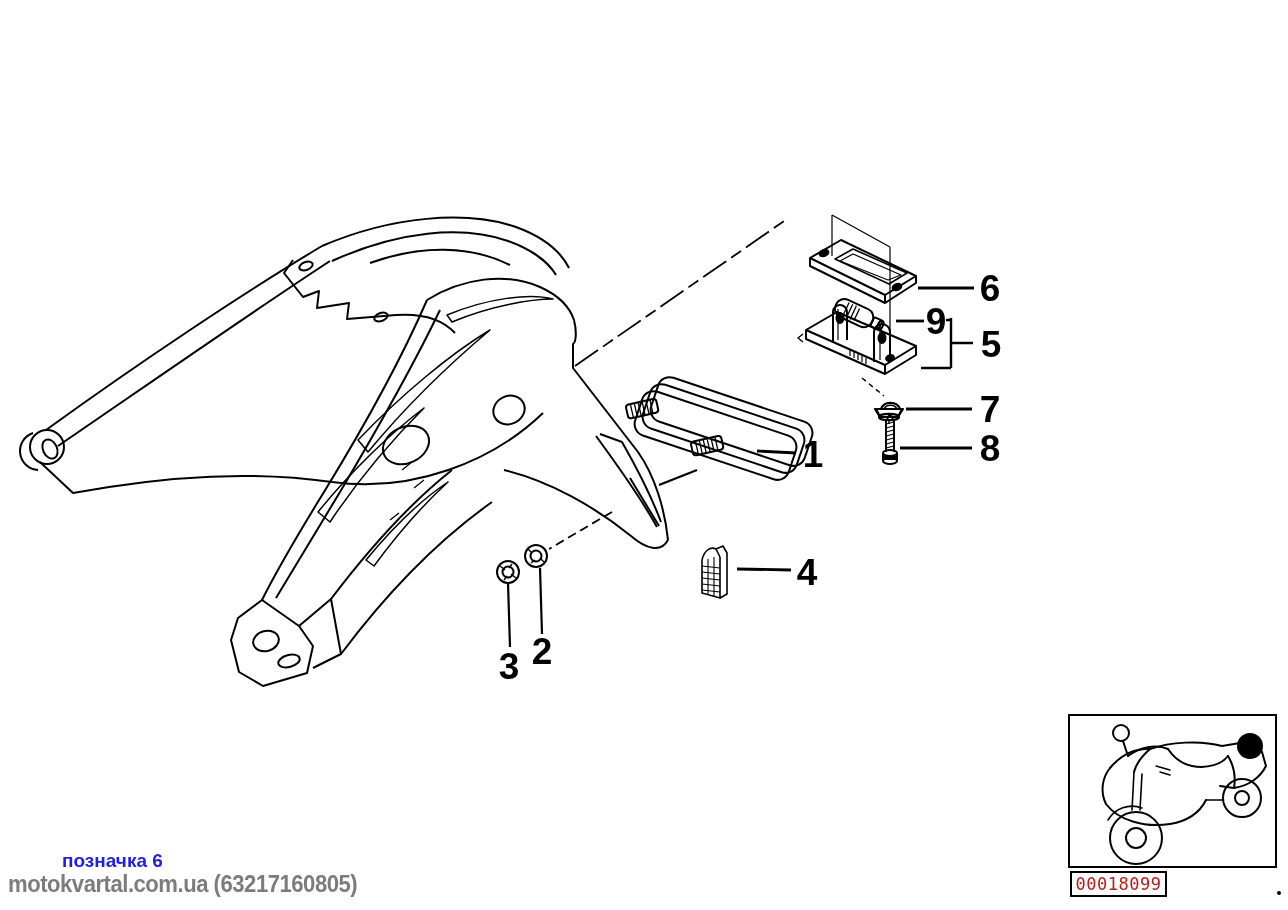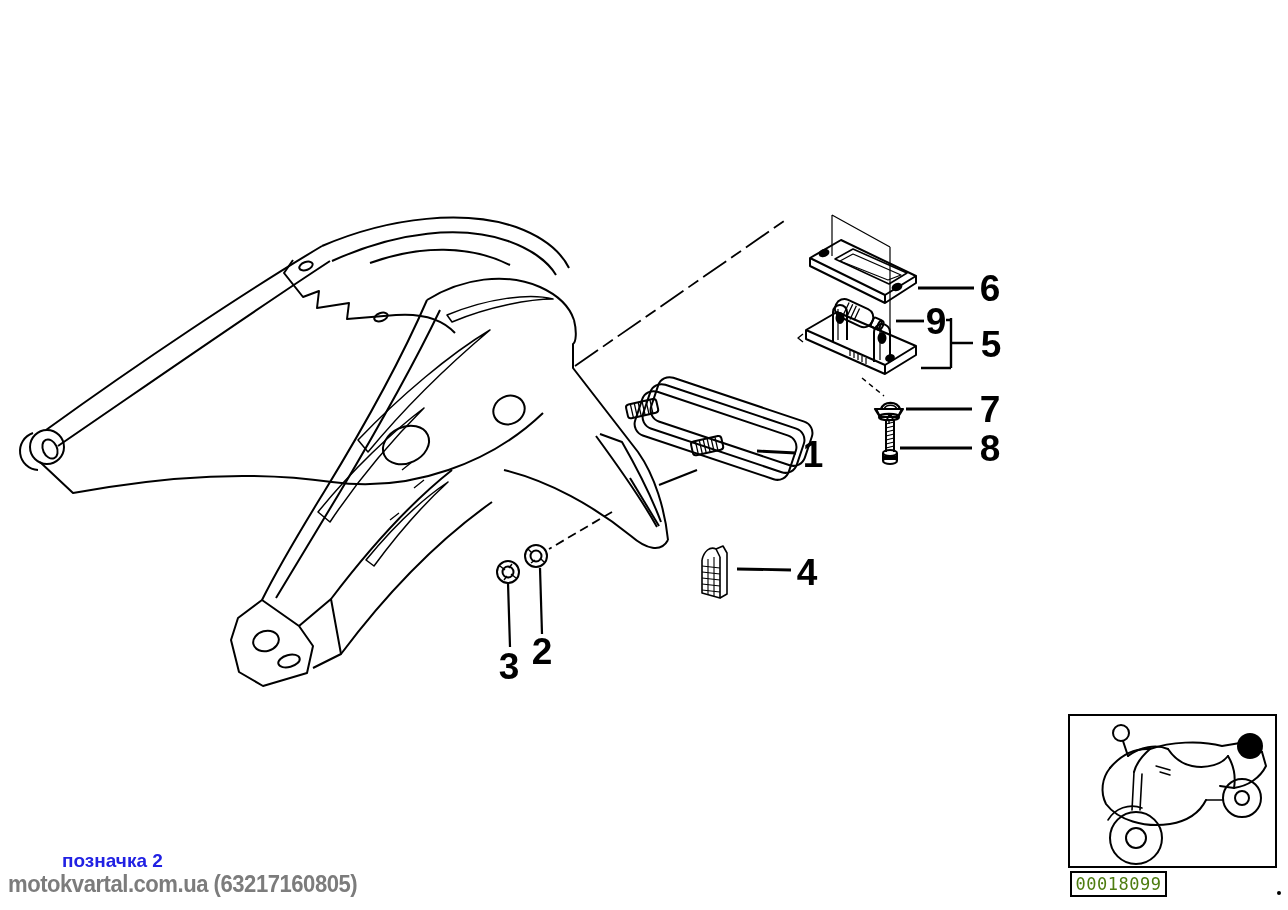--- a/index.html
+++ b/index.html
@@ -14,21 +14,21 @@
     font-size: 19px; font-weight: bold; color: #2121e3; }
   #footer-watermark { position: absolute; left: 8px; top: 871px;
     font-size: 23px; font-weight: bold; color: #7c7c7c; letter-spacing: -0.5px;
     transform: scaleX(0.96); transform-origin: left; }
   #thumb-box { position: absolute; left: 1068px; top: 714px; width: 209px; height: 154px;
     border: 2px solid #000; background: #fff; }
   #id-box { position: absolute; left: 1070px; top: 871px; width: 97px; height: 26px;
     border: 2px solid #000; background: #fff; display: flex; align-items: center;
     justify-content: center; }
   #id-box span { font-family: "DejaVu Sans Mono", "Liberation Mono", monospace;
-    font-size: 17px; font-weight: normal; color: #4d7c0f; letter-spacing: 0.5px; }
+    font-size: 17px; font-weight: normal; color: #b91c1c; letter-spacing: 0.5px; }
   #stray-dot { position: absolute; left: 1277px; top: 891px; width: 4px; height: 4px;
     background: #000; border-radius: 50%; }
 </style>
 </head>
 <body>
 
 <div id="stage">
 
   <svg id="diagram-svg" width="1288" height="910" viewBox="0 0 1288 910" fill="none" stroke="#000" stroke-width="2" stroke-linejoin="round">
 
@@ -190,21 +190,21 @@
   <div class="callout" style="left:813px; top:454px;">1</div>
   <div class="callout" style="left:542px; top:651px;">2</div>
   <div class="callout" style="left:509px; top:666px;">3</div>
   <div class="callout" style="left:807px; top:572px;">4</div>
   <div class="callout" style="left:991px; top:344px;">5</div>
   <div class="callout" style="left:990px; top:288px;">6</div>
   <div class="callout" style="left:990px; top:409px;">7</div>
   <div class="callout" style="left:990px; top:448px;">8</div>
   <div class="callout" style="left:936px; top:321px;">9</div>
 
-  <div id="footer-annotation">позначка 2</div>
+  <div id="footer-annotation">позначка 6</div>
   <div id="footer-watermark">motokvartal.com.ua (63217160805)</div>
 
   <div id="thumb-box">
     <svg width="205" height="150" viewBox="0 0 205 150" fill="none" stroke="#000" stroke-width="2" stroke-linejoin="round" stroke-linecap="round">
 
       <circle cx="51" cy="17" r="8"></circle>
       <path d="M53,25 L58,40"></path>
 
       <path d="M40,52 C50,40 64,32 80,33 C72,40 66,48 64,56"></path>
       <path d="M58,40 C70,31 86,28 98,33"></path>

